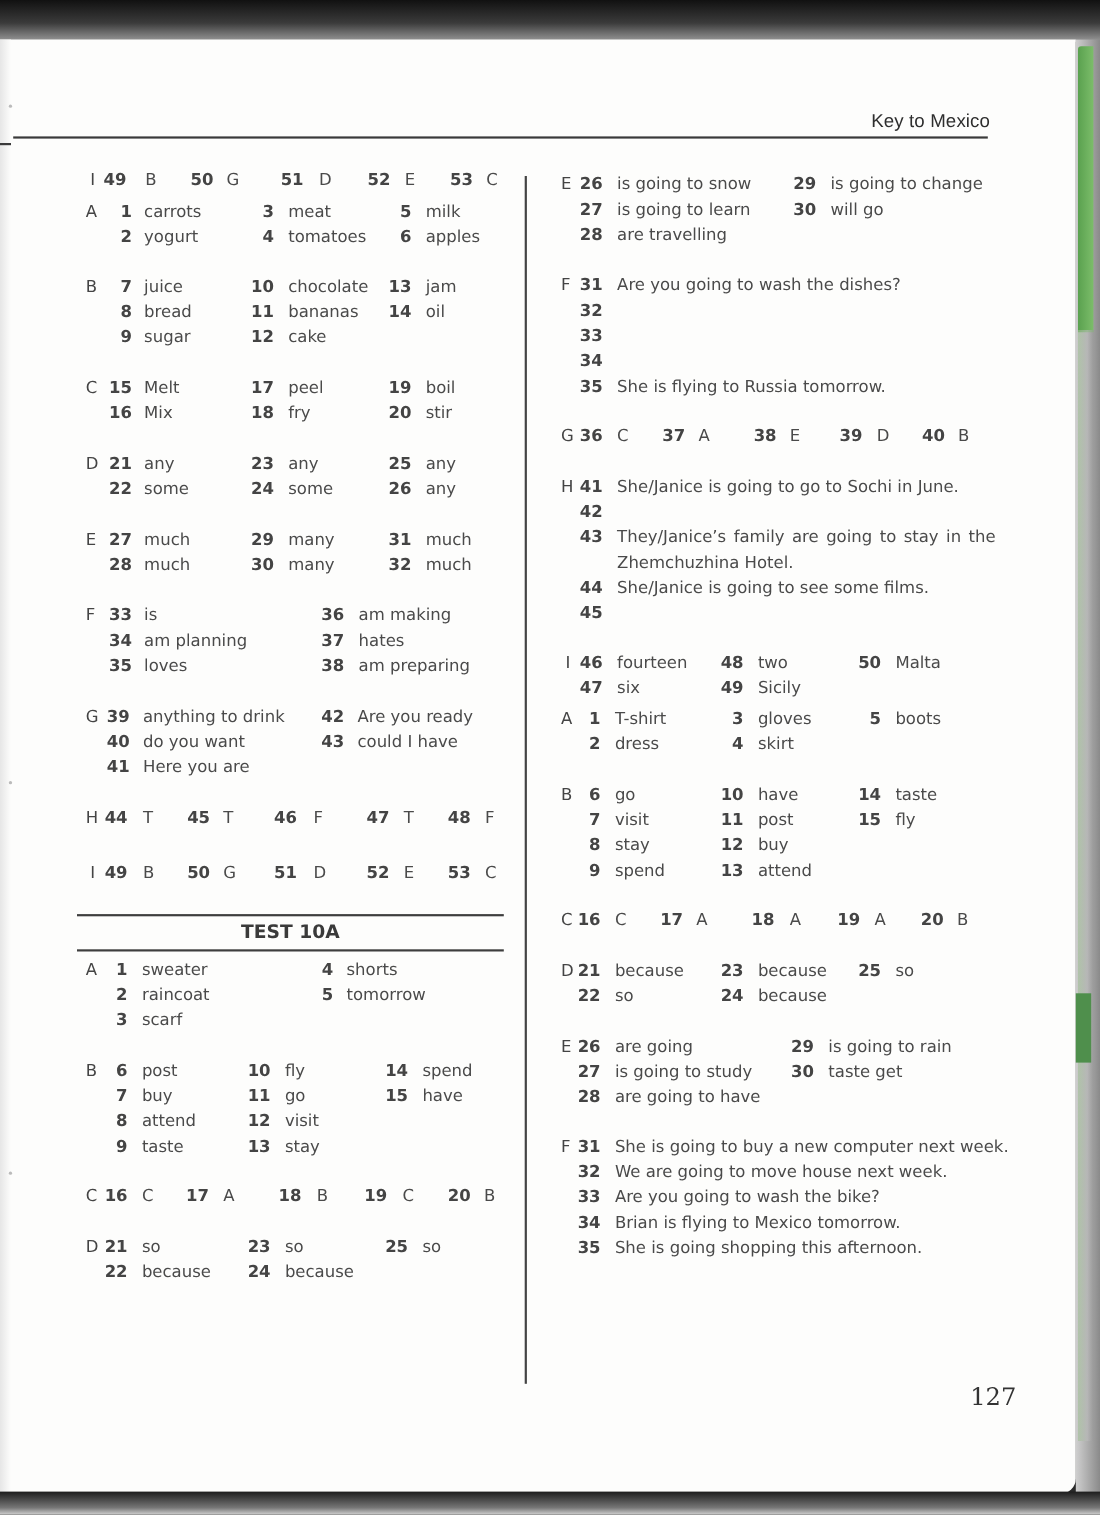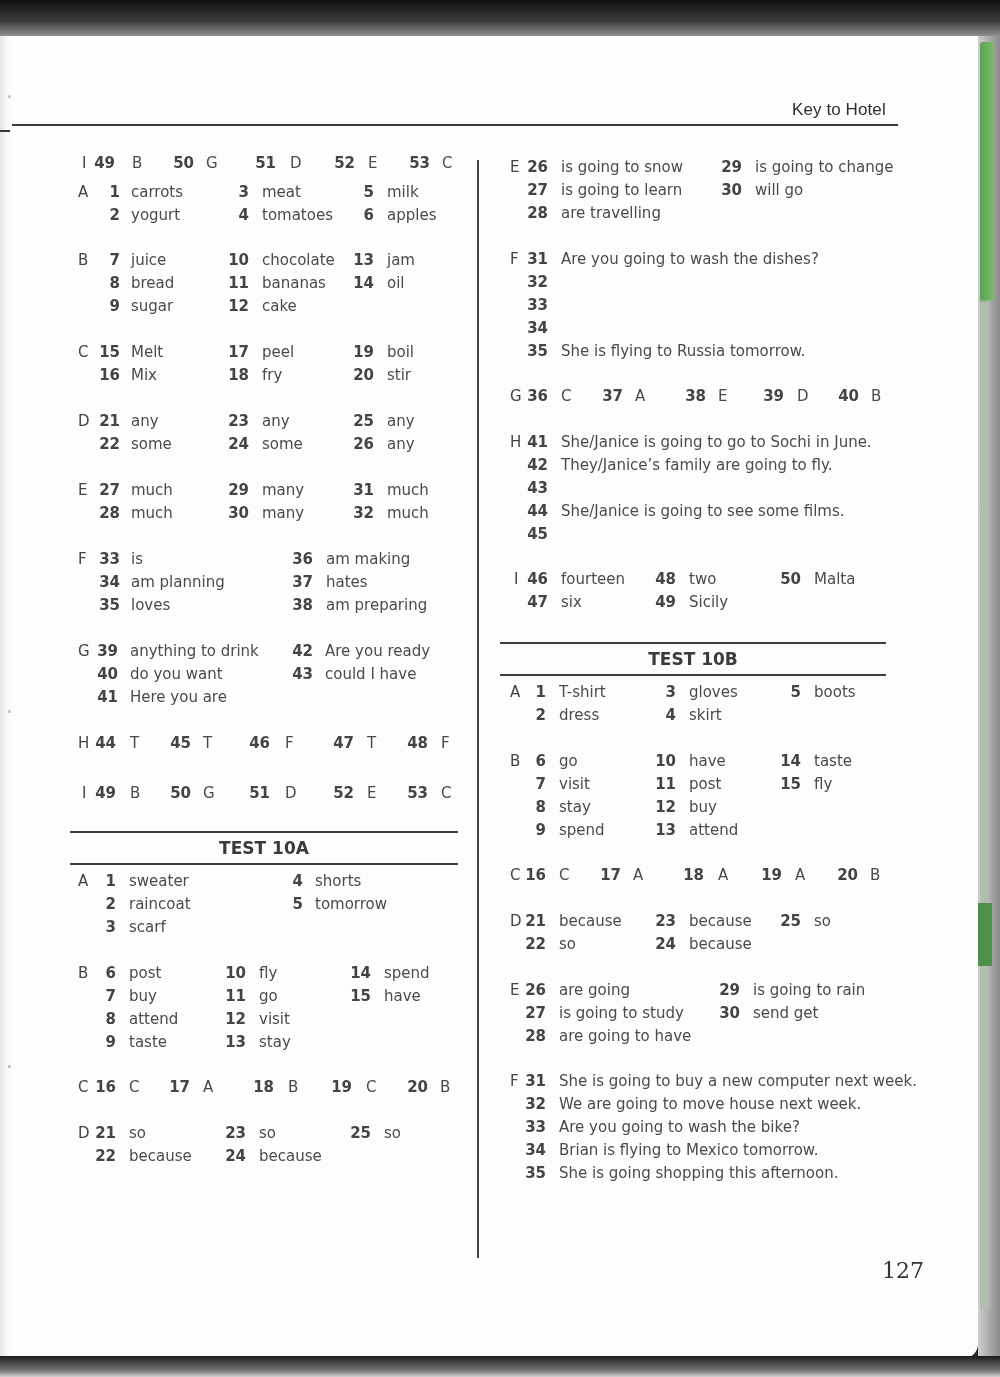--- a/index.html
+++ b/index.html
@@ -89,21 +89,21 @@
 
 <div class="scanner-top"></div>
 <div class="page"></div>
 <div class="page-edge"></div>
 <div class="right-shadow"></div>
 <div class="green-band"></div>
 <div class="green-band-lower"></div>
 <div class="thumb-tab"></div>
 <div class="scanner-bottom"></div>
 
-<div class="header-title">Key to Hotel</div>
+<div class="header-title">Key to Mexico</div>
 <div class="header-rule"></div>
 <div class="header-rule-tick"></div>
 <div class="col-divider"></div>
 
 <div class="col col-left">
 
   <div class="section" style="height:23px;">
     <div class="row">
       <span class="letter" style="left:14px">I</span>
       <span class="num" style="left:21px">49</span>
@@ -449,24 +449,27 @@
   </div>
 
   <div class="section" style="margin-top:23px;">
     <div class="row">
       <span class="letter">H</span>
       <span class="num" style="left:22px">41</span>
       <span class="ans" style="left:61px">She/Janice is going to go to Sochi in June.</span>
     </div>
     <div class="row">
       <span class="num" style="left:22px">42</span>
-      <span class="ans" style="left:61px">They/Janice’s family are going to fly.</span>
     </div>
     <div class="row">
       <span class="num" style="left:22px">43</span>
+      <span class="ans" style="left:61px; word-spacing:2px">They/Janice’s family are going to stay in the</span>
+    </div>
+    <div class="row">
+      <span class="ans" style="left:61px">Zhemchuzhina Hotel.</span>
     </div>
     <div class="row">
       <span class="num" style="left:22px">44</span>
       <span class="ans" style="left:61px">She/Janice is going to see some films.</span>
     </div>
     <div class="row">
       <span class="num" style="left:22px">45</span>
     </div>
   </div>
 
@@ -481,21 +484,20 @@
       <span class="ans" style="left:314px">Malta</span>
     </div>
     <div class="row">
       <span class="num" style="left:22px">47</span>
       <span class="ans" style="left:61px">six</span>
       <span class="num" style="left:150px">49</span>
       <span class="ans" style="left:189px">Sicily</span>
     </div>
   </div>
 
-  <div class="test-heading" style="margin-top:28px; width:386px;">TEST 10B</div>
 
   <div class="section" style="margin-top:5px;">
     <div class="row">
       <span class="letter">A</span>
       <span class="num" style="left:20px">1</span>
       <span class="ans" style="left:59px">T-shirt</span>
       <span class="num" style="left:150px">3</span>
       <span class="ans" style="left:189px">gloves</span>
       <span class="num" style="left:275px">5</span>
       <span class="ans" style="left:314px">boots</span>
@@ -579,21 +581,21 @@
       <span class="letter">E</span>
       <span class="num" style="left:20px">26</span>
       <span class="ans" style="left:59px">are going</span>
       <span class="num" style="left:214px">29</span>
       <span class="ans" style="left:253px">is going to rain</span>
     </div>
     <div class="row">
       <span class="num" style="left:20px">27</span>
       <span class="ans" style="left:59px">is going to study</span>
       <span class="num" style="left:214px">30</span>
-      <span class="ans" style="left:253px">send get</span>
+      <span class="ans" style="left:253px">taste get</span>
     </div>
     <div class="row">
       <span class="num" style="left:20px">28</span>
       <span class="ans" style="left:59px">are going to have</span>
     </div>
   </div>
 
   <div class="section" style="margin-top:22px;">
     <div class="row">
       <span class="letter">F</span>

